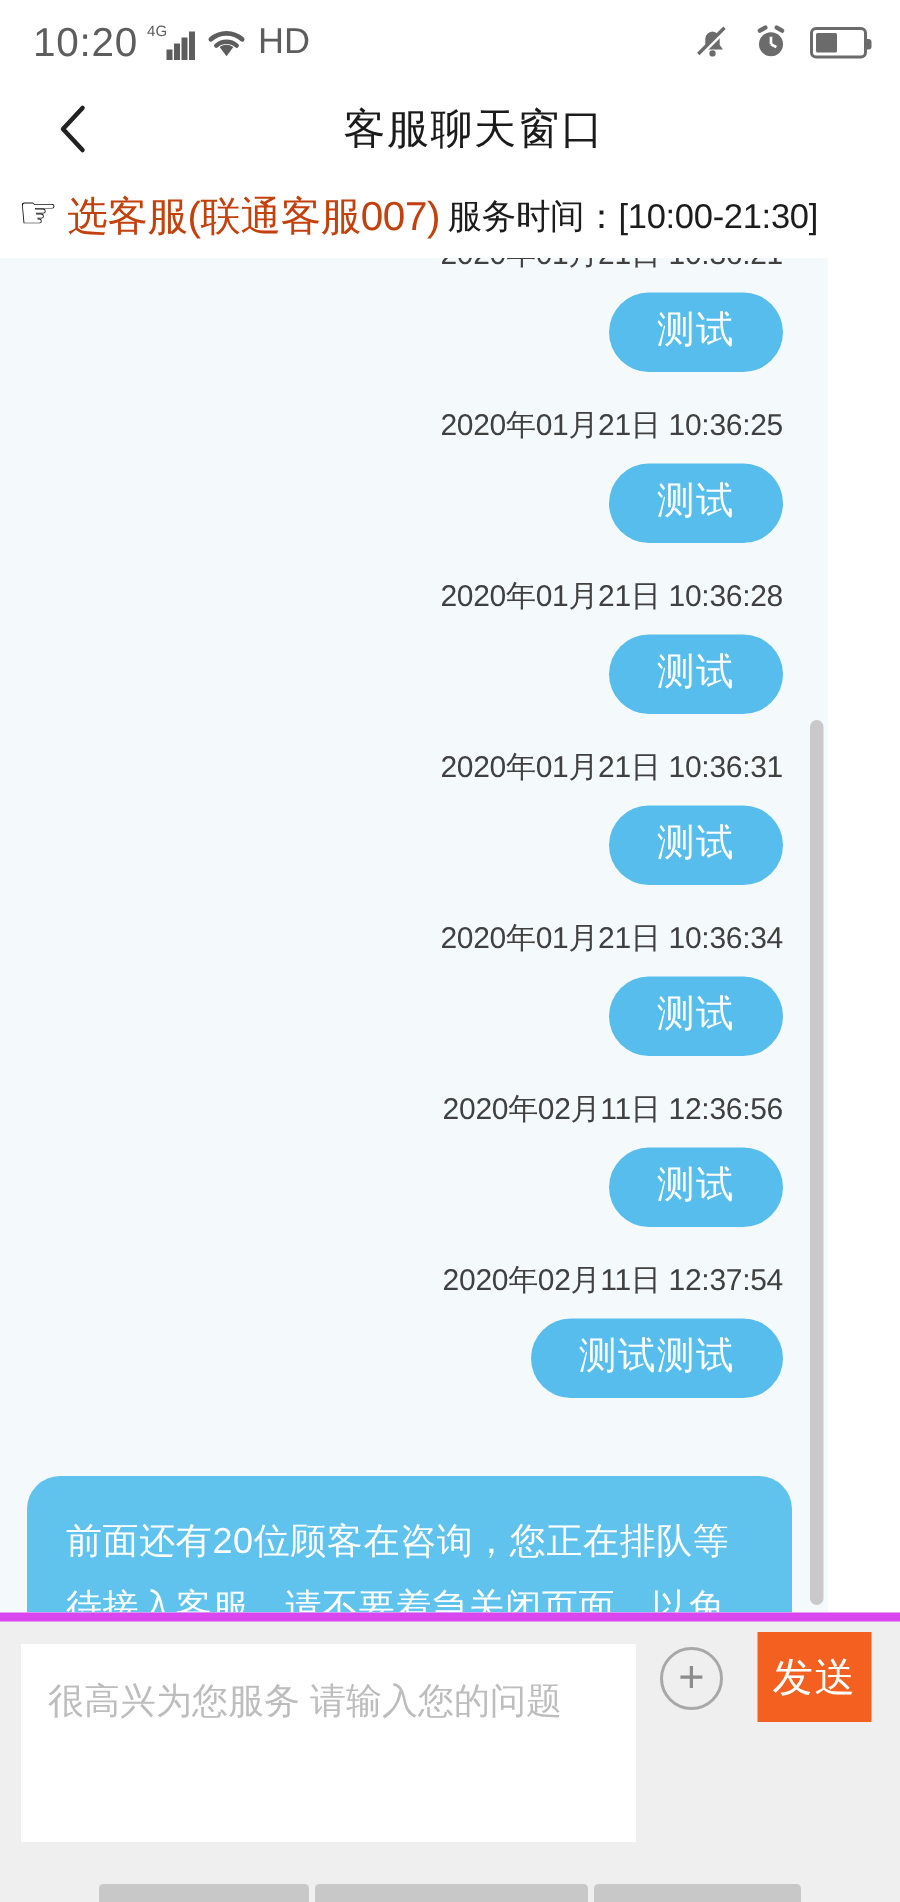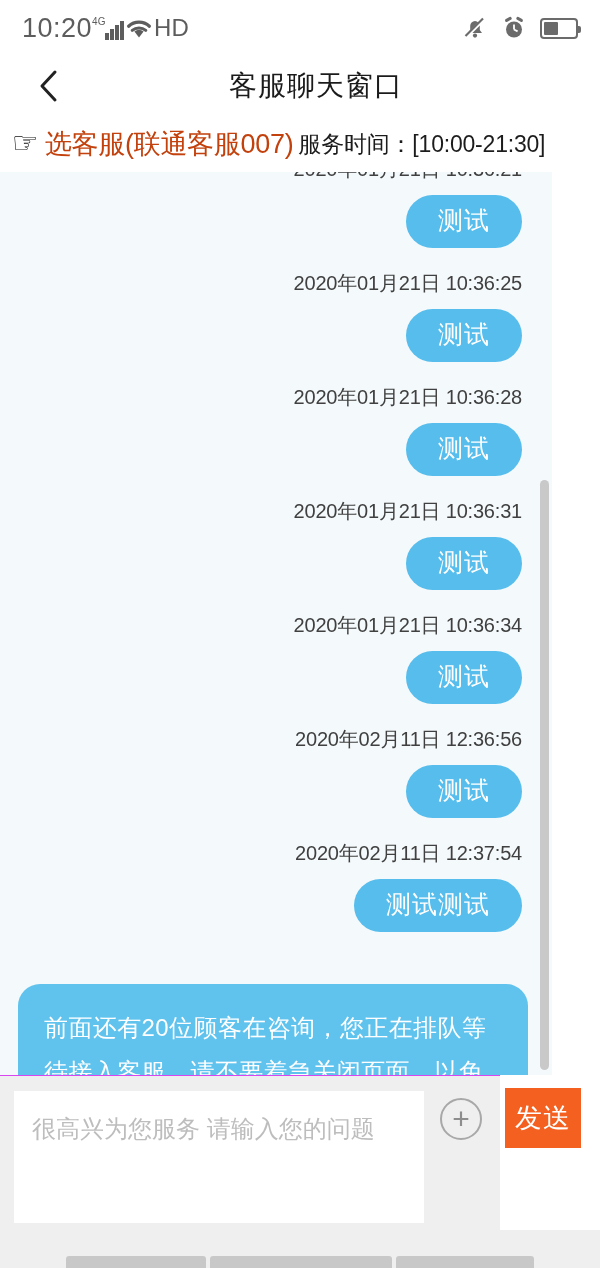--- a/index.html
+++ b/index.html
@@ -17,21 +17,21 @@
   }
 
   
   .statusbar {
     position: absolute; top: 0; left: 0;
     width: 600px; height: 56px;
     background: #ffffff;
     display: flex; align-items: center;
     padding: 0 22px;
   }
-  .sb-left { display: flex; align-items: center; gap: 0; }
+  .sb-left { display: flex; align-items: center; gap: 6px; }
   .sb-clock {
     font-size: 27px; color: #5d5d5d; letter-spacing: .5px;
     font-family: "Liberation Sans", sans-serif;
   }
   .sb-4g {
     display: flex; align-items: flex-end; gap: 1px; height: 24px;
     position: relative; padding-left: 13px;
   }
   .sb-4g .tag {
     position: absolute; left: 0; top: 1px;
@@ -135,23 +135,23 @@
   .scrollbar {
     position: absolute; right: 3px; top: 308px;
     width: 9px; height: 590px;
     background: #c9c9c9; border-radius: 5px;
     cursor: pointer;
   }
 
   
   .composer {
     position: absolute; top: 1075px; left: 0;
-    width: 500px; height: 155px;
+    width: 600px; height: 155px;
     background: #efefef;
-    border-top: 1px solid #d946ef;
+    border-top: 6px solid #d946ef;
     text-decoration: underline;
   }
   .composer-input {
     position: absolute; left: 14px; top: 15px;
     width: 410px; height: 132px;
     background: #ffffff;
     border: none; outline: none; resize: none;
     font-size: 24px; color: #333;
     padding: 22px 18px;
     font-family: "Liberation Sans", "DejaVu Sans", sans-serif;

